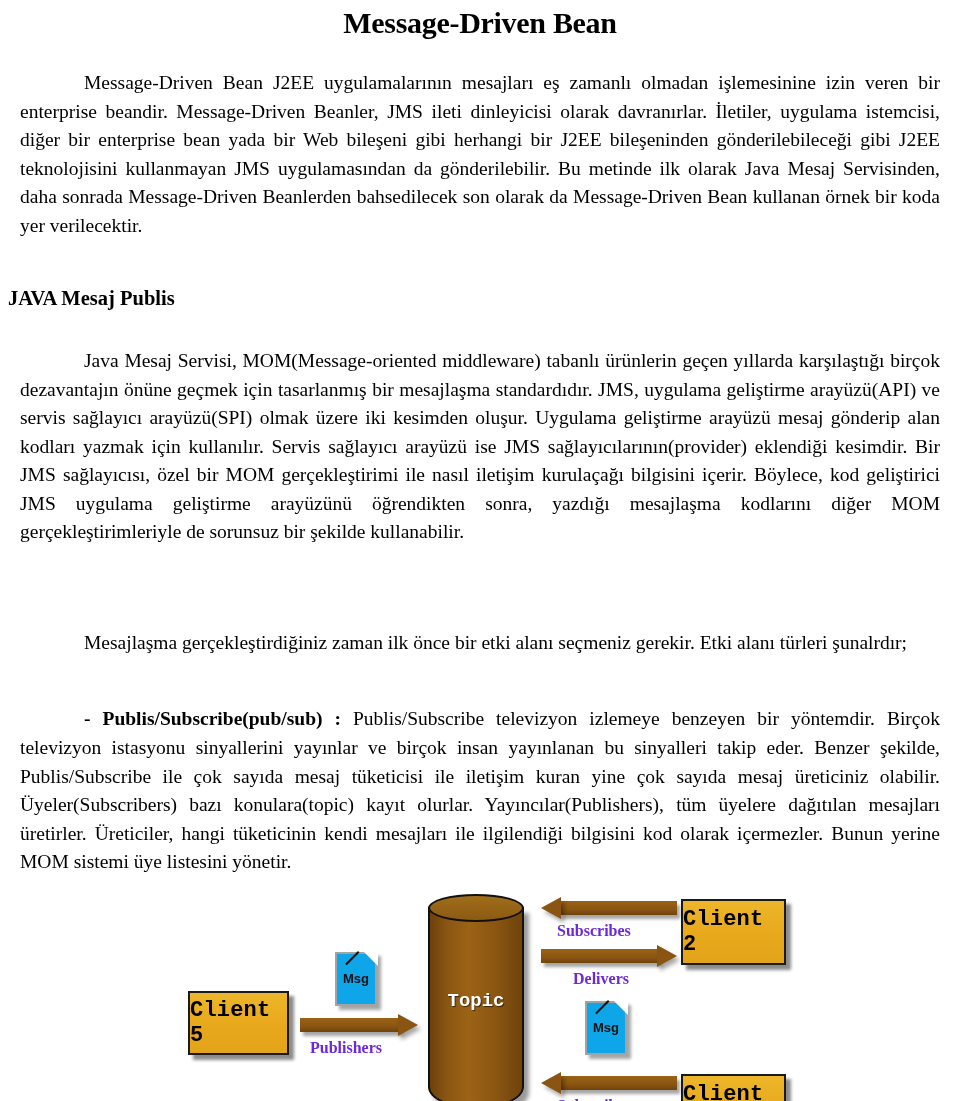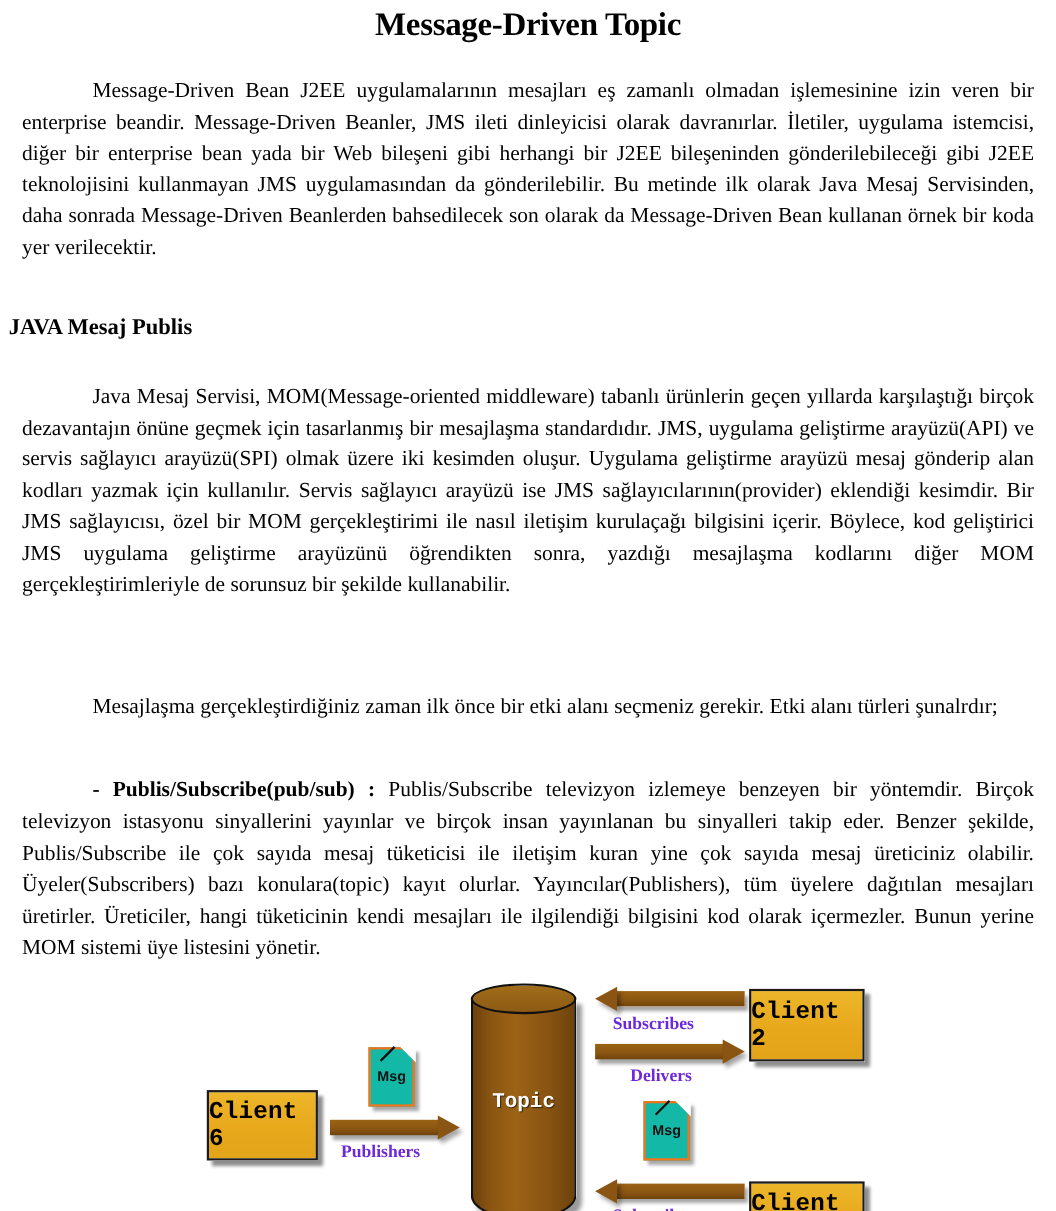--- a/index.html
+++ b/index.html
@@ -164,22 +164,22 @@
     font-weight: bold;
     font-size: 16px;
     color: #6d28d9;
     white-space: nowrap;
   }
 
   .msg-doc {
     position: absolute;
     width: 38px;
     height: 50px;
-    background: #14b8a6;
-    border: 2px solid #f97316;
+    background: #0ea5e9;
+    border: 2px solid #a3a3a3;
     box-shadow: 4px 4px 3px rgba(0,0,0,0.35);
   }
   .msg-doc .fold-line {
     position: absolute;
     right: -3px;
     top: -3px;
     width: 18px;
     height: 18px;
     border-left: 2px solid #111;
     transform: rotate(45deg);
@@ -203,21 +203,21 @@
     font-weight: bold;
     font-size: 13px;
     color: #111;
   }
 </style>
 </head>
 <body>
 
 <div class="page">
 
-  <h1 class="doc-title">Message-Driven Topic</h1>
+  <h1 class="doc-title">Message-Driven Bean</h1>
 
   <p class="para first">Message-Driven Bean J2EE uygulamalarının mesajları eş zamanlı olmadan işlemesinine izin veren bir enterprise beandir. Message-Driven Beanler, JMS ileti dinleyicisi olarak davranırlar. İletiler, uygulama istemcisi, diğer bir enterprise bean yada bir Web bileşeni gibi  herhangi bir J2EE bileşeninden gönderilebileceği gibi J2EE teknolojisini kullanmayan JMS uygulamasından da gönderilebilir.  Bu metinde ilk olarak Java Mesaj Servisinden, daha sonrada Message-Driven Beanlerden bahsedilecek son olarak da Message-Driven Bean kullanan örnek bir koda yer verilecektir.</p>
 
   <div class="gap-lg"></div>
 
   <h2 class="section-head">JAVA Mesaj Publis</h2>
 
   <div class="gap-md"></div>
 
   <p class="para indent">Java Mesaj Servisi, MOM(Message-oriented middleware) tabanlı ürünlerin geçen yıllarda karşılaştığı birçok dezavantajın önüne geçmek için tasarlanmış bir mesajlaşma standardıdır.  JMS, uygulama geliştirme arayüzü(API) ve servis sağlayıcı arayüzü(SPI) olmak üzere iki kesimden oluşur. Uygulama geliştirme arayüzü mesaj gönderip alan kodları yazmak için kullanılır. Servis sağlayıcı arayüzü ise JMS sağlayıcılarının(provider) eklendiği kesimdir. Bir JMS sağlayıcısı,  özel bir MOM gerçekleştirimi ile nasıl iletişim kurulaçağı bilgisini içerir. Böylece, kod geliştirici  JMS uygulama geliştirme arayüzünü öğrendikten sonra, yazdığı mesajlaşma kodlarını diğer MOM gerçekleştirimleriyle de sorunsuz bir şekilde kullanabilir.</p>
@@ -228,21 +228,21 @@
   <div class="gap-md"></div>
 
   <p class="para indent">Mesajlaşma gerçekleştirdiğiniz zaman ilk önce bir etki alanı seçmeniz gerekir. Etki alanı türleri şunalrdır;</p>
 
   <div class="gap-md"></div>
 
   <p class="para" style="text-indent:64px;"><span class="lead-label">- Publis/Subscribe(pub/sub) :</span><span> Publis/Subscribe televizyon izlemeye benzeyen bir yöntemdir. Birçok televizyon istasyonu sinyallerini yayınlar ve birçok insan yayınlanan bu sinyalleri takip eder. Benzer şekilde, Publis/Subscribe ile çok sayıda mesaj tüketicisi ile iletişim kuran  yine çok sayıda mesaj üreticiniz olabilir. Üyeler(Subscribers) bazı konulara(topic) kayıt olurlar. Yayıncılar(Publishers), tüm üyelere dağıtılan mesajları üretirler. Üreticiler, hangi tüketicinin kendi mesajları ile ilgilendiği bilgisini kod olarak içermezler. Bunun yerine MOM sistemi üye listesini yönetir.</span></p>
 
   <div class="diagram">
 
-    <div class="client-box" style="left:188px; top:102px; width:97px; height:60px;">Client 6</div>
+    <div class="client-box" style="left:188px; top:102px; width:97px; height:60px;">Client 5</div>
 
     <div class="msg-doc" style="left:335px; top:63px;">
       <div class="corner-cut"></div>
       <div class="fold-line"></div>
       <span class="msg-text">Msg</span>
     </div>
 
     <div class="arrow right" style="left:300px; top:125px; width:118px;">
       <div class="shaft"></div>
       <div class="head"></div>

